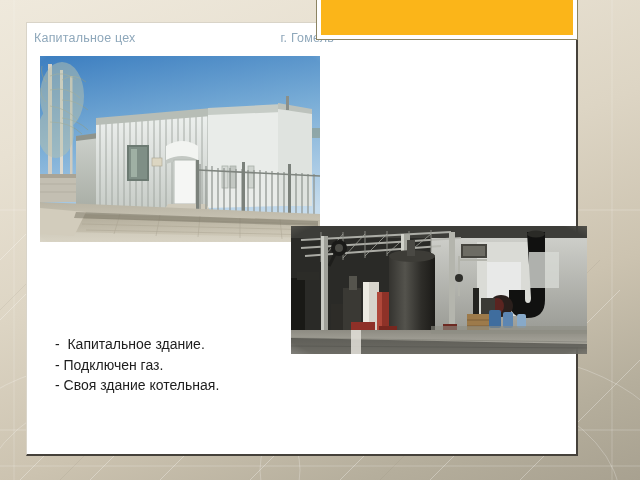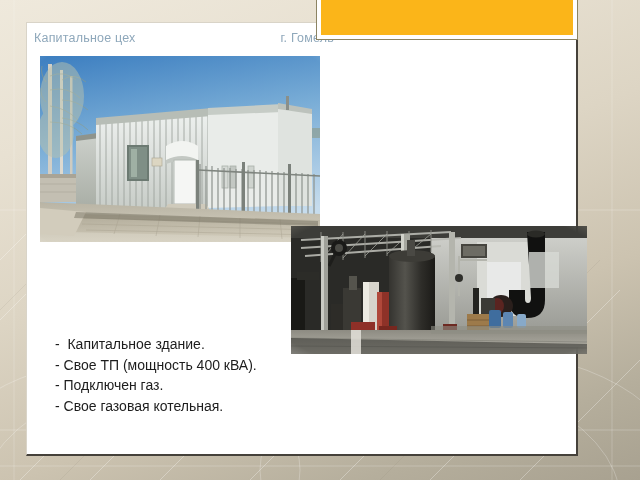--- a/index.html
+++ b/index.html
@@ -456,18 +456,17 @@
       </g>
 
       <path d="M0 112 L296 118 L296 128 L0 128 Z" fill="#2e2e2a" opacity="0.55"></path>
 
       <rect x="60" y="104" width="10" height="24" fill="#e3e1d9" opacity="0.85"></rect>
     </svg>
   </div>
 
   <div id="bullet-block">
     <div class="bullet-line">-  Капитальное здание.</div>
-    <div class="bullet-line">- Свое ТП (мощность 400 кВА).</div>
     <div class="bullet-line">- Подключен газ.</div>
-    <div class="bullet-line">- Свое газовая котельная.</div>
+    <div class="bullet-line">- Своя здание котельная.</div>
   </div>
 
 </div>
 
 </body></html>

